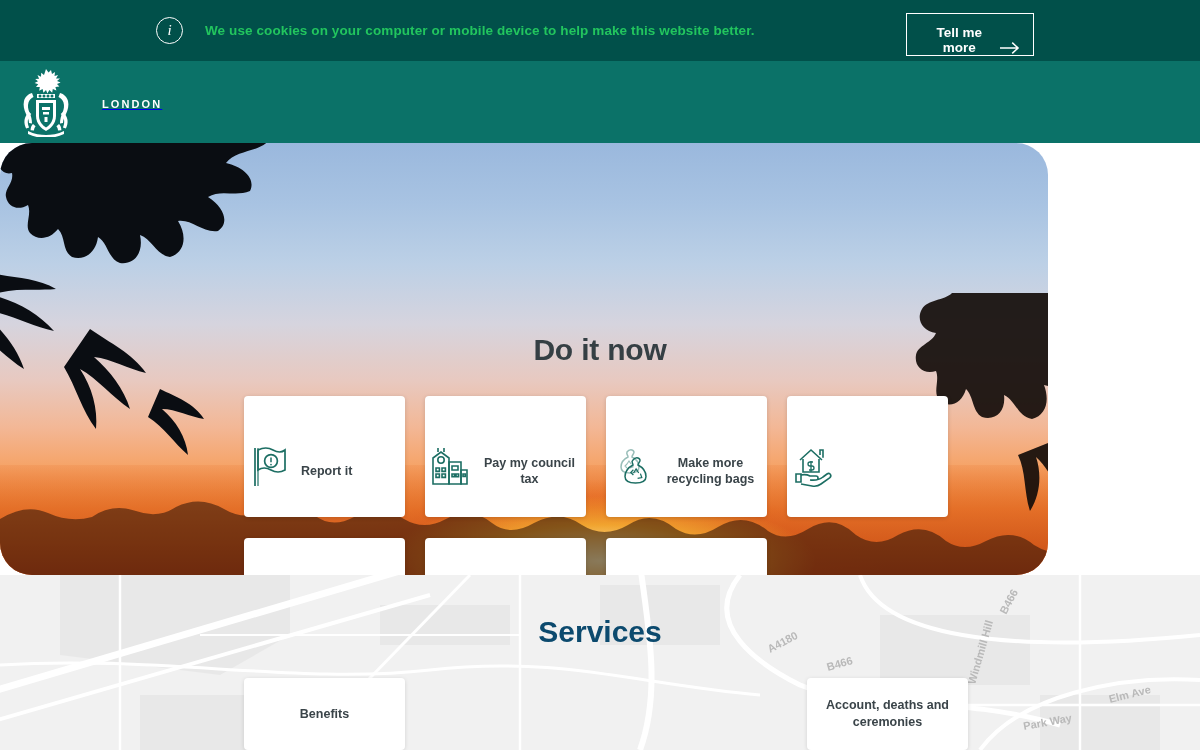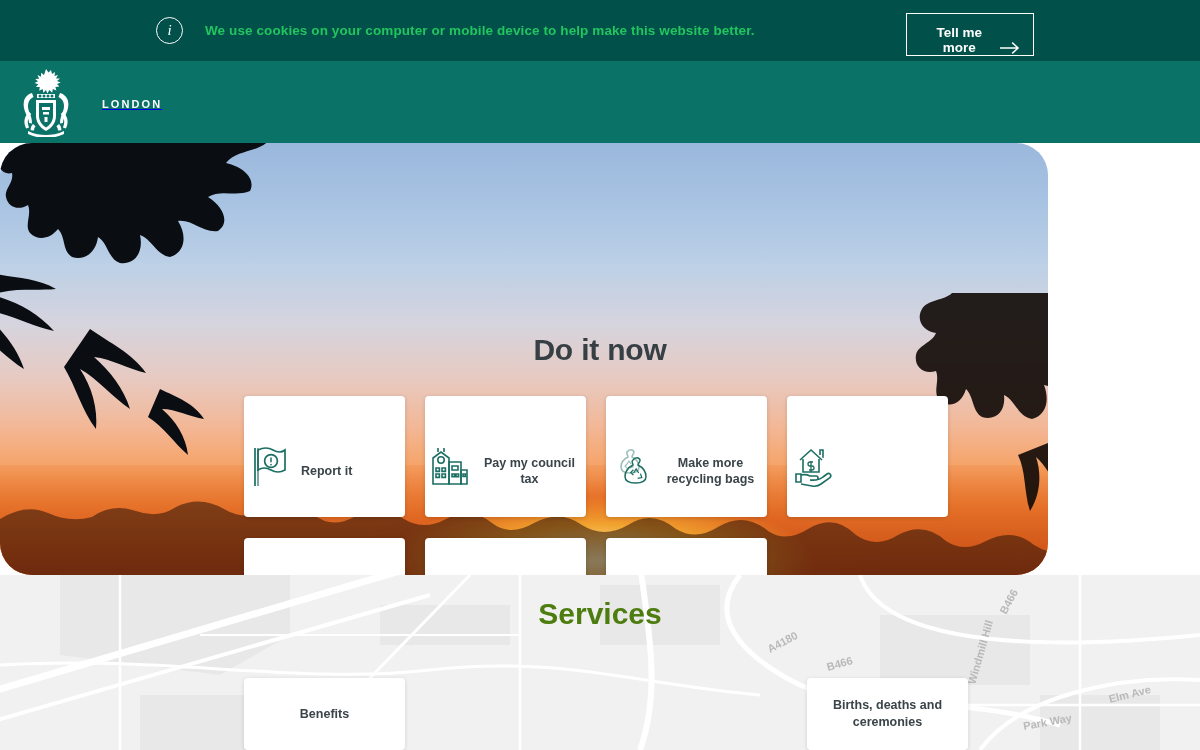--- a/index.html
+++ b/index.html
@@ -126,22 +126,22 @@
     font-size:12.5px; font-weight:bold; color:#3a4449; line-height:1.32;
   }
 
   
   .services{
     position:absolute; top:575px; left:0; width:1200px; height:175px;
     background:#f2f2f2; overflow:hidden;
   }
   .map-bg{ position:absolute; inset:0; }
   .svc-h{
-    position:absolute; top:597px; left:0; width:1200px; text-align:center;
-    font-size:30px; font-weight:bold; color:#4d7c0f;
+    position:absolute; top:615px; left:0; width:1200px; text-align:center;
+    font-size:30px; font-weight:bold; color:#0c4a6e;
   }
   .svc-tiles{
     position:absolute; left:244px; top:678px; width:724px;
     display:flex; gap:20px;justify-content:space-between;
   }
   .svc-tile{
     width:161px; height:72px; background:#ffffff; border-radius:4px;
     box-shadow:0 1px 4px rgba(0,0,0,.13);
     display:flex; align-items:center; justify-content:center;
     text-align:center; padding:0 10px; cursor:pointer;
@@ -388,15 +388,15 @@
   </svg>
 </div>
 
 <div class="svc-h">Services</div>
 
 <div class="svc-tiles">
   <div class="svc-tile">
     <span class="svc-label">Benefits</span>
   </div>
   <div class="svc-tile">
-    <span class="svc-label">Births, deaths and ceremonies</span>
+    <span class="svc-label">Account, deaths and ceremonies</span>
   </div>
 </div>
 
 </body></html>

